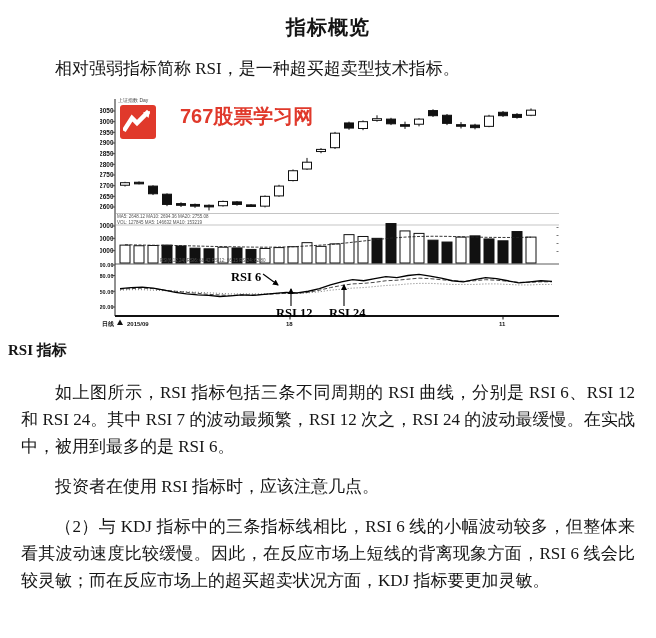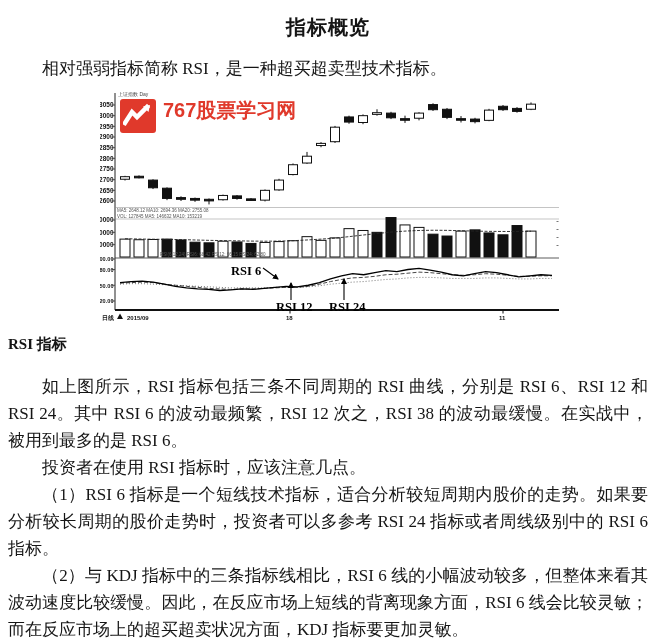--- a/index.html
+++ b/index.html
@@ -5,28 +5,28 @@
   html,body{margin:0;padding:0;}
   body{
     width:656px;height:638px;overflow:hidden;background:#ffffff;
     font-family:"Liberation Serif","DejaVu Serif",serif;color:#151515;
   }
   .page{box-sizing:border-box;width:656px;height:473px;padding:8px 8px 0 8px;}
   .doc-title{
     font-size:20px;font-weight:700;text-align:center;margin:6px 0 14px 0;letter-spacing:1px;
   }
   .para{
-    font-size:17px;line-height:27px;text-indent:2em;text-align:justify;margin:0;
+    font-size:17px;line-height:27px;text-indent:2em;text-align:justify;margin:13px;
   }
   .figure{
     position:relative;width:461px;height:238px;margin:7px 0 2px 92px;
   }
   .figure svg{display:block;}
   .watermark{
-    position:absolute;left:20px;top:10px;display:flex;align-items:flex-start;gap:7px;
+    position:absolute;left:20px;top:10px;display:flex;align-items:flex-start;gap:24px;
   }
   .wm-logo{
     width:36px;height:34px;border-radius:3px;background:var(--brand-red,#e0392b);
     display:flex;align-items:center;justify-content:center;flex:0 0 auto;
   }
   .wm-title{
     font-family:"Liberation Sans",sans-serif;font-weight:700;font-size:20px;
     line-height:22px;color:var(--brand-red,#e0392b);white-space:nowrap;
   }
   .wm-url{
@@ -216,18 +216,17 @@
         </svg>
       </div>
       <div class="wm-text">
         <div class="wm-title">767股票学习网</div>
       </div>
     </div>
   </div>
 
   <div class="caption">RSI 指标</div>
 
-  <p class="para">如上图所示，RSI 指标包括三条不同周期的 RSI 曲线，分别是 RSI 6、RSI 12 和 RSI 24。其中 RSI 6 的波动最频繁，RSI 12 次之，RSI 38 的波动最缓慢。在实战中，被用到最多的是 RSI 6。</p>
+  <p class="para">如上图所示，RSI 指标包括三条不同周期的 RSI 曲线，分别是 RSI 6、RSI 12 和 RSI 24。其中 RSI 7 的波动最频繁，RSI 12 次之，RSI 24 的波动最缓慢。在实战中，被用到最多的是 RSI 6。</p>
   <p class="para">投资者在使用 RSI 指标时，应该注意几点。</p>
-  <p class="para">（1）RSI 6 指标是一个短线技术指标，适合分析较短周期内股价的走势。如果要分析较长周期的股价走势时，投资者可以多参考 RSI 24 指标或者周线级别中的 RSI 6 指标。</p>
   <p class="para">（2）与 KDJ 指标中的三条指标线相比，RSI 6 线的小幅波动较多，但整体来看其波动速度比较缓慢。因此，在反应市场上短线的背离现象方面，RSI 6 线会比较灵敏；而在反应市场上的超买超卖状况方面，KDJ 指标要更加灵敏。</p>
 
 </div>
 
 </body></html>

